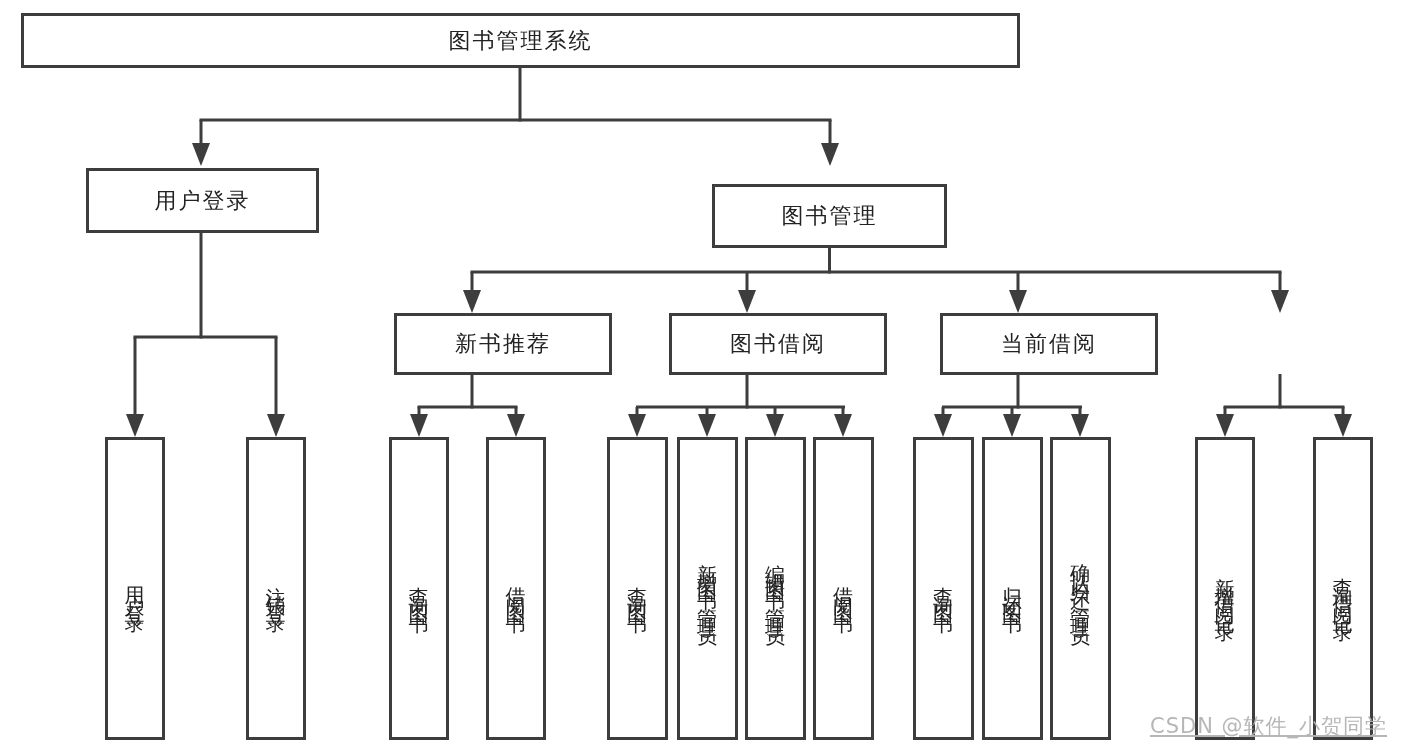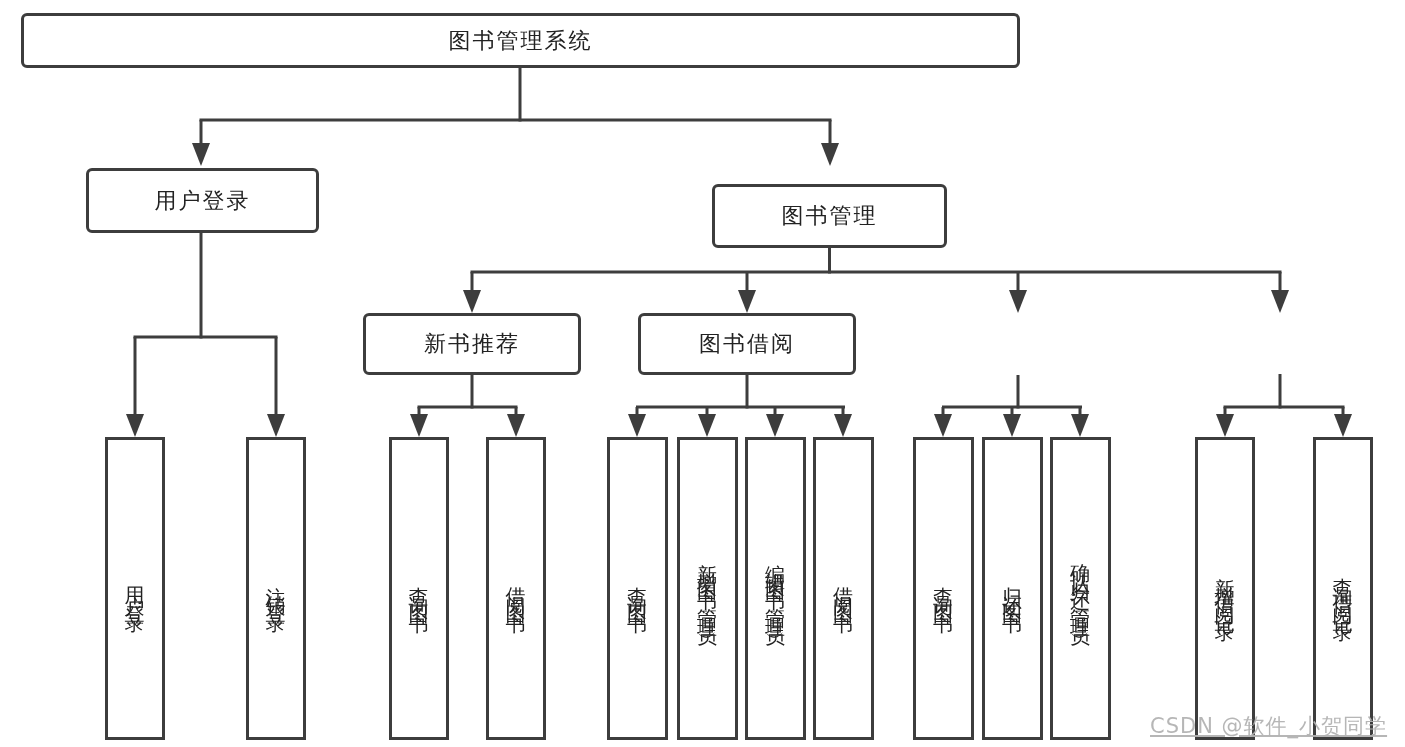--- a/index.html
+++ b/index.html
@@ -7,30 +7,30 @@
     width: 1405px; height: 747px; overflow: hidden; position: relative;
     font-family: "DejaVu Sans", "Liberation Sans", sans-serif;
   }
   .canvas { position: absolute; left: 0; top: 0; width: 1405px; height: 747px; background: #ffffff; }
   .wires { position: absolute; left: 0; top: 0; z-index: 1; }
   .box {
     position: absolute; box-sizing: border-box; background: #ffffff;
     border: 3px solid #3d3d3d; color: #222222; z-index: 2;
     display: flex; align-items: center; justify-content: center;
   }
-  .h { font-size: 22px; letter-spacing: 2px; white-space: nowrap; border-radius: 6px; }
+  .h { font-size: 22px; letter-spacing: 2px; white-space: nowrap; }
   .v {
     writing-mode: vertical-rl; text-orientation: mixed;
     font-size: 20px; letter-spacing: 9px; line-height: 1;
   }
   
   .root { left: 21px;  top: 13px;  width: 999px; height: 55px; }
   .l2a  { left: 86px;  top: 168px; width: 233px; height: 65px; }
   .l2b  { left: 712px; top: 168px; width: 235px; height: 64px; margin-top: 16px; }
-  .l3   { top: 313px; height: 62px; }
+  .l3   { top: 313px; height: 62px; margin-left: 31px; }
   .l3a  { left: 363px;  width: 218px; }
   .l3b  { left: 638px;  width: 218px; }
   .l3c  { left: 909px;  width: 218px; }
   .l3d  { left: 1172px; width: 217px; height: 61px; }
   .leaf { top: 437px; height: 303px; width: 60px; }
   .f11 { left: 105px; }  .f12 { left: 246px; }
   .f21 { left: 389px; }  .f22 { left: 486px; }
   .f31 { left: 607px; width: 61px; } .f32 { left: 677px; width: 61px; }
   .f33 { left: 745px; width: 61px; } .f34 { left: 813px; width: 61px; }
   .f41 { left: 913px; width: 61px; } .f42 { left: 982px; width: 61px; }
@@ -126,20 +126,21 @@
     </g>
   </svg>
 
   <div class="box h root">图书管理系统</div>
 
   <div class="box h l2a">用户登录</div>
   <div class="box h l2b">图书管理</div>
 
   <div class="box h l3 l3a">新书推荐</div>
   <div class="box h l3 l3b">图书借阅</div>
+  <div class="box h l3 l3c">当前借阅</div>
 
   <div class="box v leaf f11">用户登录</div>
   <div class="box v leaf f12">注销登录</div>
 
   <div class="box v leaf f21">查询图书</div>
   <div class="box v leaf f22">借阅图书</div>
 
   <div class="box v leaf f31">查询图书</div>
   <div class="box v leaf f32">新增图书（管理员）</div>
   <div class="box v leaf f33">编辑图书（管理员）</div>

